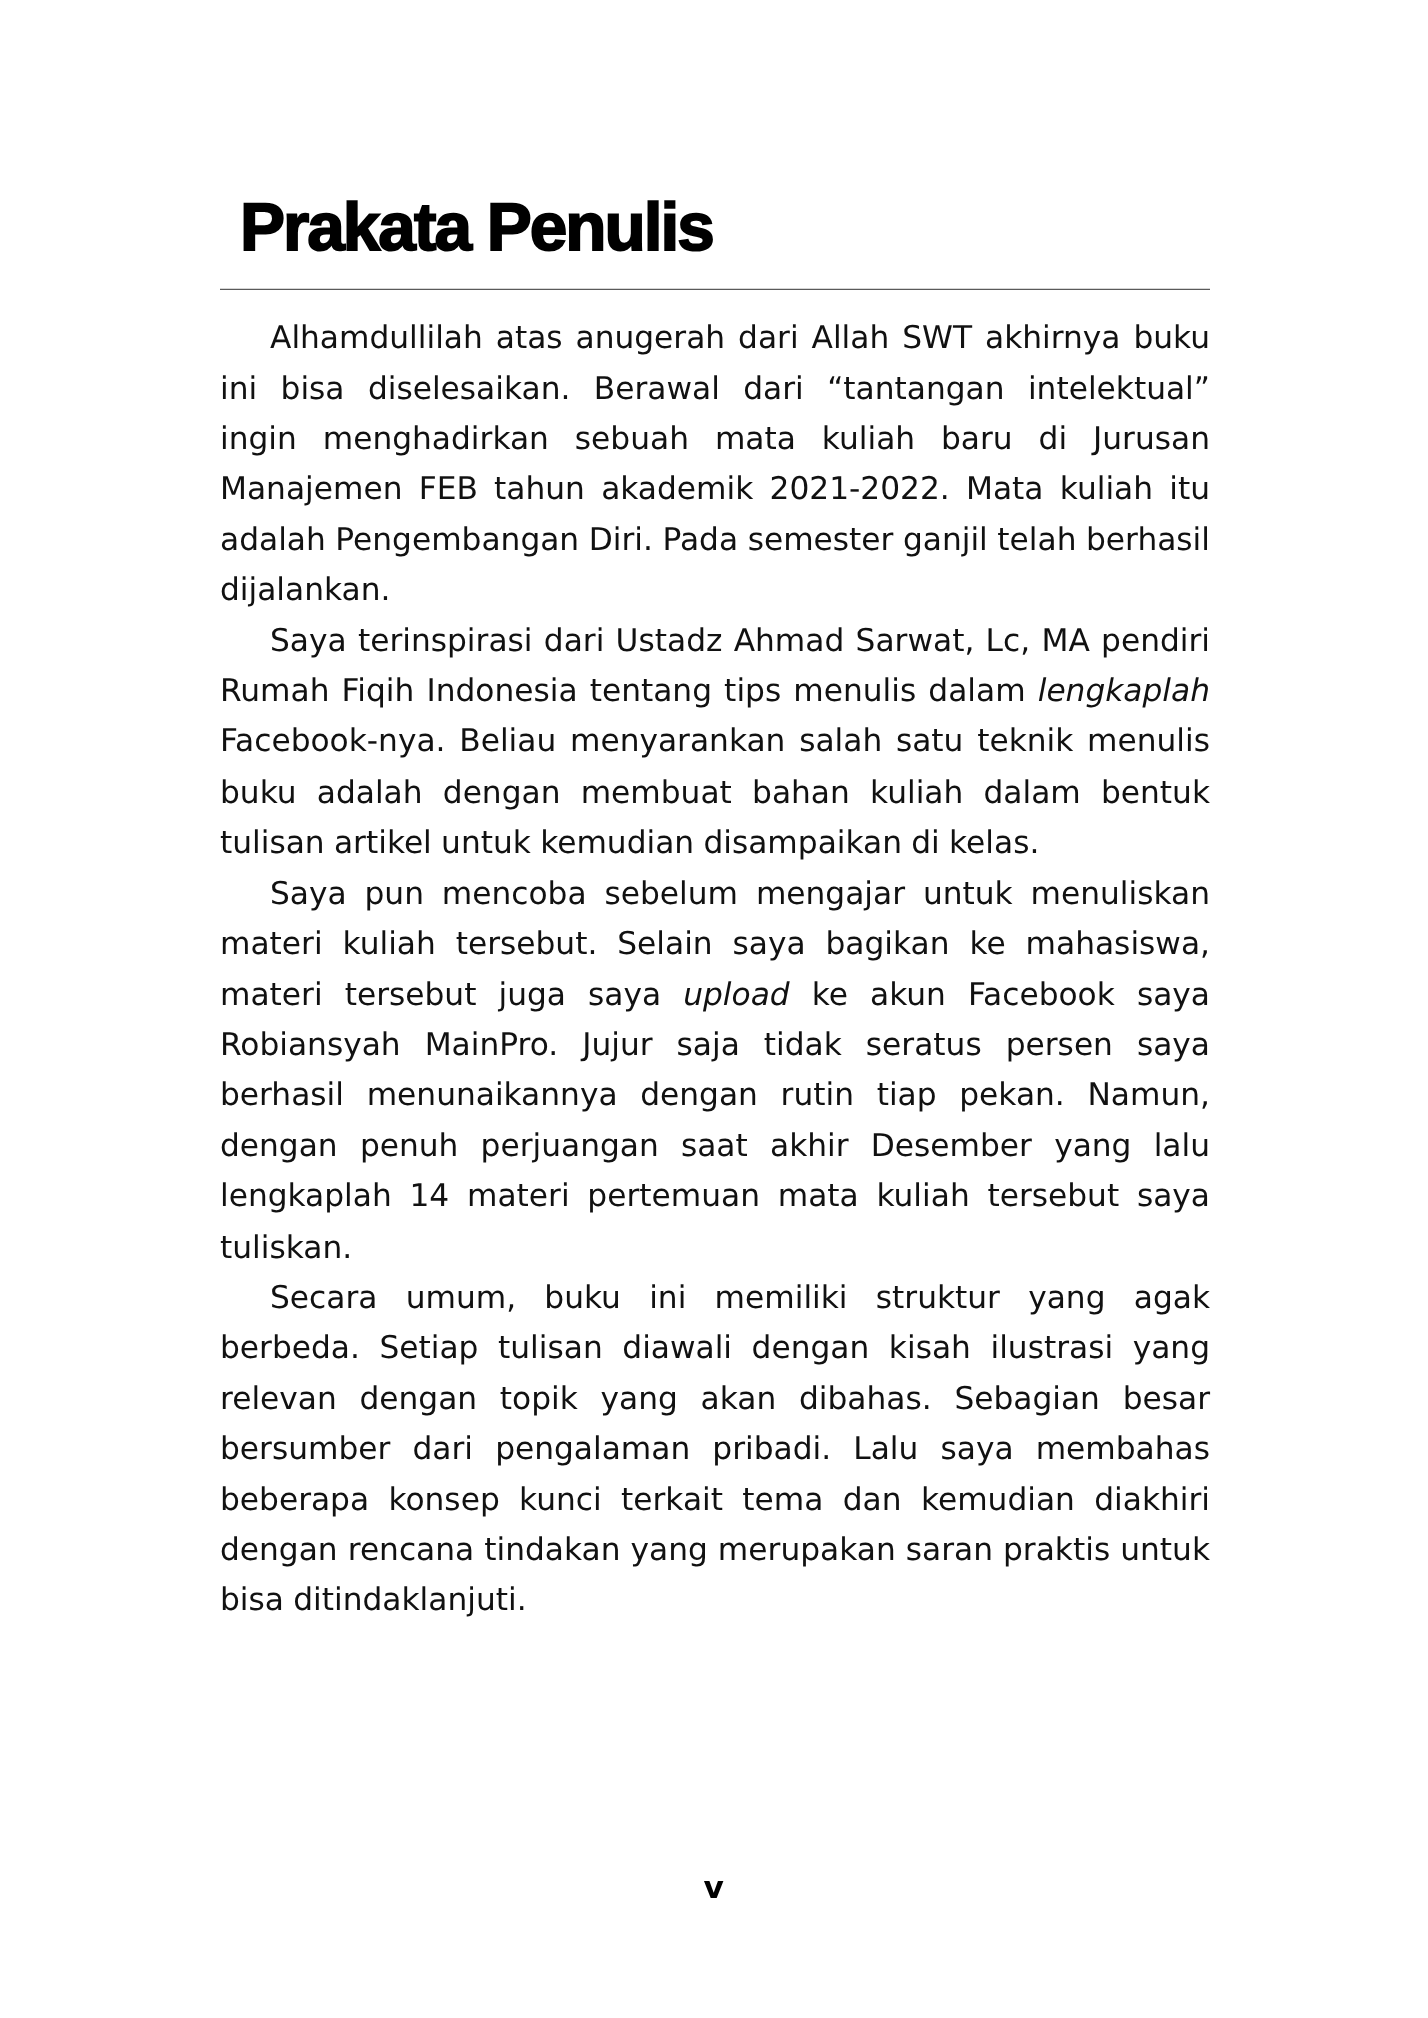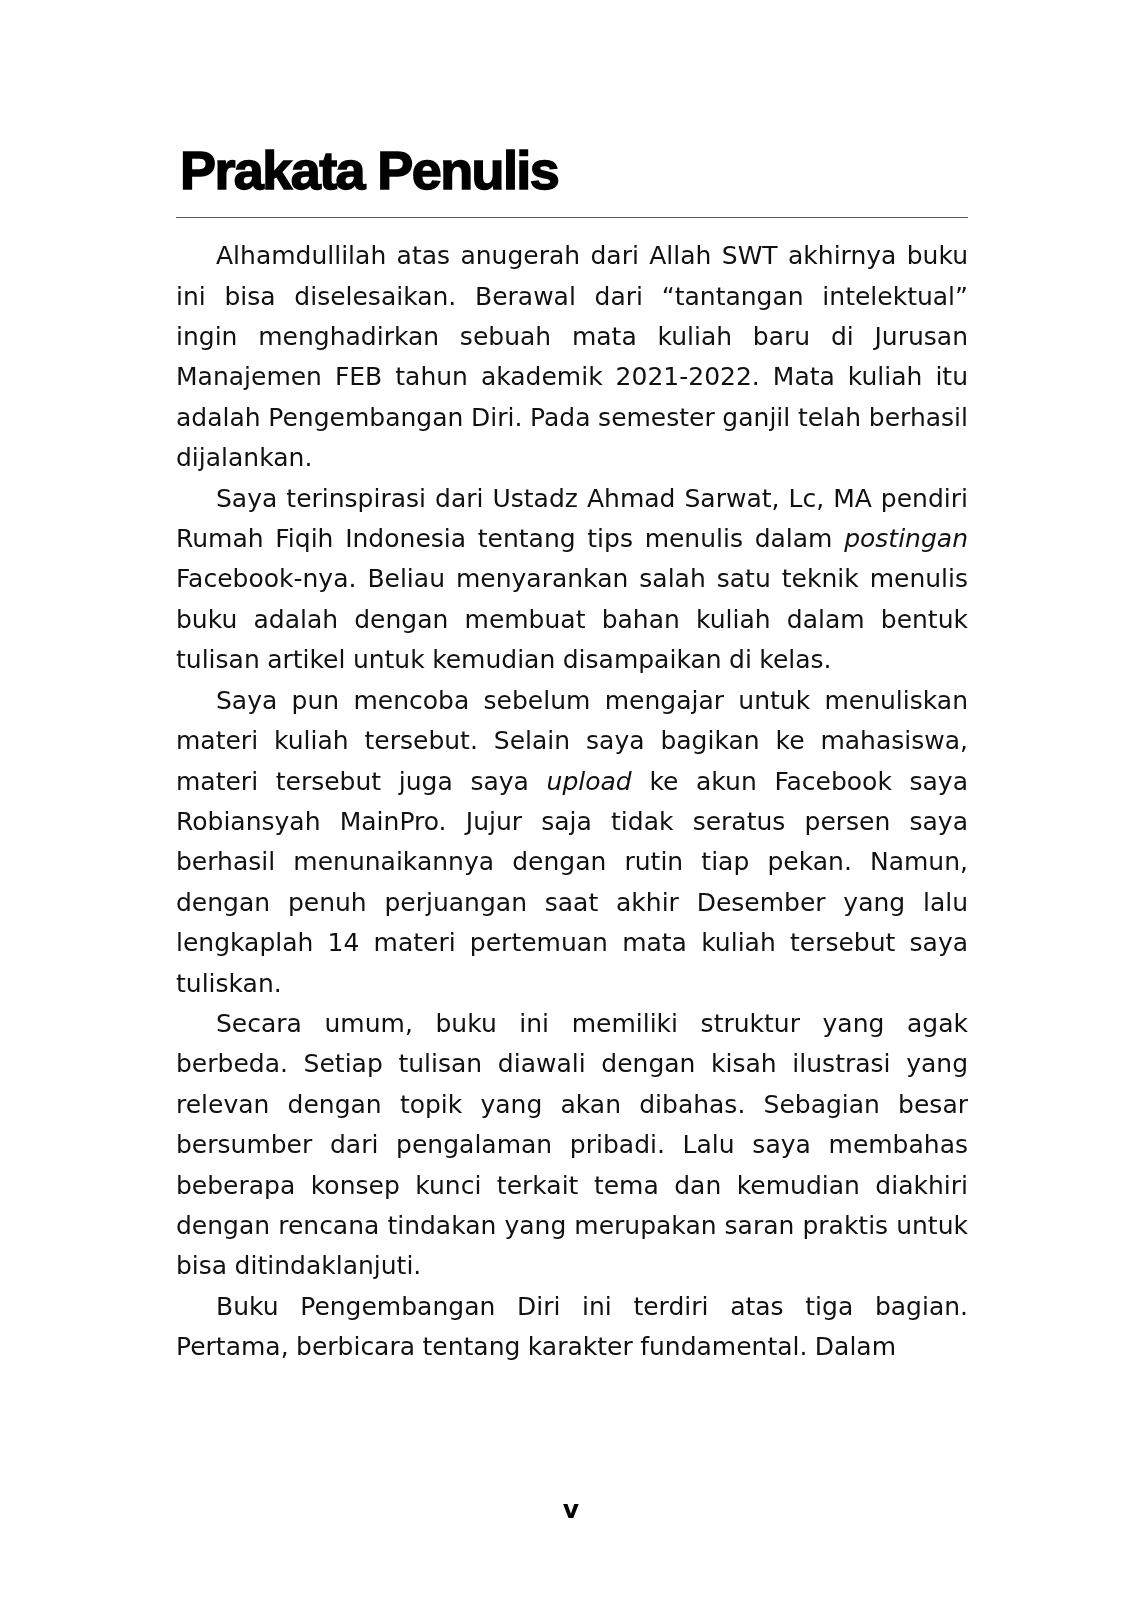--- a/index.html
+++ b/index.html
@@ -28,21 +28,21 @@
   }
 
   
   .chapter-title {
     font-family: "Liberation Sans", "DejaVu Sans", sans-serif;
     font-weight: 700;
     font-size: 54px;
     line-height: 1.06;
     letter-spacing: -1.6px;
     color: #000000;
-    margin: 4px;
+    margin: 16px;
     padding: 0 0 4px 0;
     -webkit-text-stroke: 1.5px #000000;
     text-rendering: optimizeLegibility;
   }
 
   .title-rule {
     width: 792px;
     height: 0;
     border: 0;
     border-top: 1.4px solid #5a5a5a;
@@ -99,23 +99,22 @@
 <div class="page" style="background: rgb(255, 255, 255);">
 
   <div class="content">
 
     <h1 class="chapter-title">Prakata Penulis</h1>
 
     <hr class="title-rule" style="border-top-color: rgb(90, 90, 90);">
 
     <div class="body-text" style="color: rgb(17, 17, 17);">
       <p>Alhamdullilah atas anugerah dari Allah SWT  akhirnya buku ini bisa diselesaikan. Berawal dari “tantangan intelektual” ingin menghadirkan sebuah mata kuliah baru di Jurusan Manajemen FEB tahun akademik 2021-2022. Mata kuliah itu adalah Pengembangan Diri. Pada semester ganjil telah berhasil dijalankan.</p>
-      <p>Saya terinspirasi dari Ustadz Ahmad Sarwat, Lc, MA pendiri Rumah Fiqih Indonesia tentang tips menulis dalam <i>postingan</i> Facebook-nya. Beliau menyarankan salah satu teknik menulis buku adalah dengan membuat bahan kuliah dalam bentuk tulisan artikel untuk kemudian disampaikan di kelas.</p>
+      <p>Saya terinspirasi dari Ustadz Ahmad Sarwat, Lc, MA pendiri Rumah Fiqih Indonesia tentang tips menulis dalam <i>lengkaplah</i> Facebook-nya. Beliau menyarankan salah satu teknik menulis buku adalah dengan membuat bahan kuliah dalam bentuk tulisan artikel untuk kemudian disampaikan di kelas.</p>
       <p>Saya pun mencoba sebelum mengajar untuk menuliskan materi kuliah tersebut. Selain saya bagikan ke mahasiswa, materi tersebut juga saya <i>upload</i> ke akun Facebook saya Robiansyah MainPro. Jujur saja tidak seratus persen saya berhasil menunaikannya dengan rutin tiap pekan. Namun, dengan penuh perjuangan saat akhir Desember yang lalu lengkaplah 14 materi pertemuan mata kuliah tersebut saya tuliskan.</p>
       <p>Secara umum, buku ini memiliki struktur yang agak berbeda. Setiap tulisan diawali dengan kisah ilustrasi yang relevan dengan topik yang akan dibahas. Sebagian besar bersumber dari pengalaman pribadi. Lalu saya membahas beberapa konsep kunci terkait tema dan kemudian diakhiri dengan rencana tindakan yang merupakan saran praktis untuk bisa ditindaklanjuti.</p>
-      <p>Buku Pengembangan Diri ini terdiri atas tiga bagian. Pertama, berbicara tentang karakter fundamental. Dalam</p>
     </div>
 
   </div>
 
   <div class="folio">v</div>
 
 </div>
 
 </body></html>

